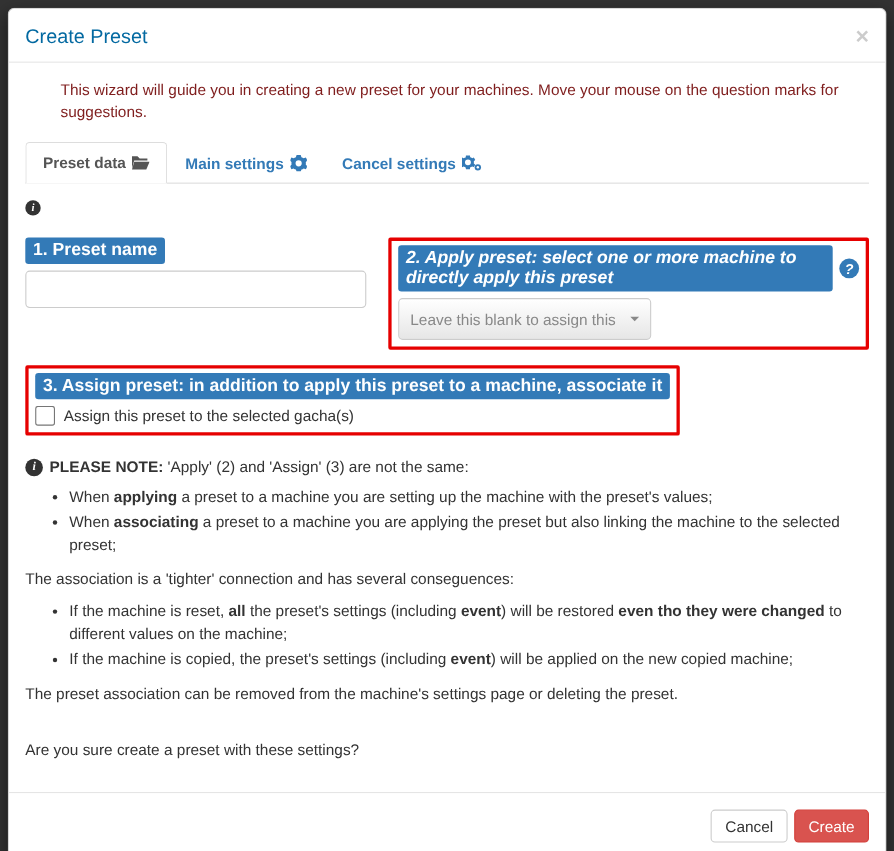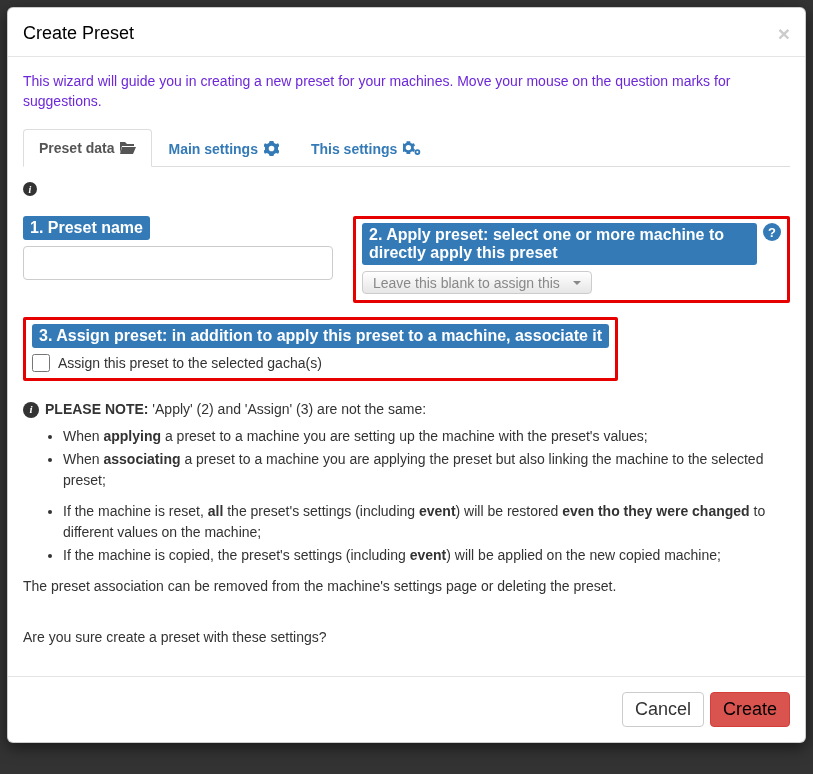--- a/index.html
+++ b/index.html
@@ -33,40 +33,41 @@
 .modal-header {
   padding: 15px 15px 12px 15px;
   border-bottom: 1px solid #e5e5e5;
   display: flex;
   justify-content: space-between;
   align-items: flex-start;
 }
 .modal-title {
   font-size: 18px;
   font-weight: 500;
-  color: #000000;
+  color: #0369a1;
 }
 .close-btn {
   background: none;
   border: none;
   font-size: 21px;
   font-weight: 700;
   color: #ccc;
   cursor: pointer;
   line-height: 1;
   padding: 0;
 }
 .modal-body {
   padding: 15px 15px 20px 15px;
   overflow-y: auto;
 }
 .intro {
-  color: #6d28d9;
+  color: #7f1d1d;
   margin-bottom: 18px;
   line-height: 1.4;
+  margin-left: 32px;
 }
 .tabs {
   border-bottom: 1px solid #ddd;
   display: flex;
   gap: 0;
   margin-bottom: 15px;
 }
 .tab {
   padding: 10px 15px;
   cursor: pointer;
@@ -135,40 +136,42 @@
   font-size: 14px;
   color: #555;
 }
 .highlight-box {
   border: 3px solid #e60000;
   padding: 4px 6px 6px 6px;
   border-radius: 2px;
 }
 .apply-header {
   display: flex;
+  align-items: center;
   gap: 6px;
   margin-bottom: 6px;
+  font-style: italic;
 }
 .help-icon {
   width: 18px;
   height: 18px;
   border-radius: 50%;
   background: #337ab7;
   color: #fff;
   display: inline-flex;
   align-items: center;
   justify-content: center;
   font-size: 13px;
   font-weight: 700;
   cursor: pointer;
   flex-shrink: 0;
 }
 .dropdown-btn {
   width: 230px;
-  height: 23px;
+  height: 38px;
   background: linear-gradient(#fff, #e6e6e6);
   border: 1px solid #ccc;
   border-radius: 4px;
   padding: 6px 10px;
   text-align: left;
   color: #888;
   font-size: 14px;
   cursor: pointer;
   display: flex;
   align-items: center;
@@ -221,34 +224,34 @@
 .confirm-q { margin-top: 30px; }
 .modal-footer {
   padding: 15px;
   border-top: 1px solid #e5e5e5;
   display: flex;
   justify-content: flex-end;
   gap: 6px;
 }
 .btn {
   padding: 6px 12px;
-  font-size: 18px;
+  font-size: 14px;
   border-radius: 4px;
   cursor: pointer;
   border: 1px solid transparent;
 }
 .btn-default {
   background: #fff;
   border-color: #ccc;
   color: #333;
 }
 .btn-danger {
   background: #d9534f;
   border-color: #d43f3a;
-  color: #000000;
+  color: #ffffff;
 }
 strong, b { font-weight: 700; }
 </style>
 </head>
 <body>
 
 <div class="backdrop"></div>
 
 <div class="modal">
   <div class="modal-header">
@@ -273,21 +276,21 @@
       </div>
       <div class="tab">
         <span>Main settings</span>
         <span class="icon">
           <svg width="15" height="15" viewBox="0 0 16 16">
               <path fill="#337ab7" d="M8 5a3 3 0 100 6 3 3 0 000-6zm7 3c0 .5 0 .9-.1 1.3l1.8 1.4-1.7 3-2.1-.8c-.7.5-1.4.9-2.2 1.1L10 16H6l-.7-2c-.8-.2-1.5-.6-2.2-1.1l-2.1.8-1.7-3 1.8-1.4C1 8.9 1 8.5 1 8s0-.9.1-1.3L-.7 5.3l1.7-3 2.1.8C3.8 2.6 4.5 2.2 5.3 2L6 0h4l.7 2c.8.2 1.5.6 2.2 1.1l2.1-.8 1.7 3-1.8 1.4c.1.4.1.8.1 1.3z"></path>
             </svg>
         </span>
       </div>
       <div class="tab">
-        <span>This settings</span>
+        <span>Cancel settings</span>
         <span class="icon">
           <svg width="18" height="15" viewBox="0 0 20 16">
               <path fill="#337ab7" d="M6 4a3 3 0 100 6 3 3 0 000-6zm6 3c0 .4 0 .8-.1 1.1l1.5 1.2-1.4 2.5-1.8-.7c-.6.4-1.2.8-1.9.9L8 14H4l-.3-1.9c-.7-.1-1.3-.5-1.9-.9l-1.8.7L-1.4 9.3.1 8.1C0 7.8 0 7.4 0 7s0-.8.1-1.1L-1.4 4.7 0 2.2l1.8.7c.6-.4 1.2-.8 1.9-.9L4 0h4l.3 1.9c.7.1 1.3.5 1.9.9l1.8-.7 1.4 2.5-1.5 1.2c.1.4.1.8.1 1.2z"></path>
               <circle fill="#337ab7" cx="16" cy="12" r="3.2"></circle>
               <circle fill="#fff" cx="16" cy="12" r="1.2"></circle>
             </svg>
         </span>
       </div>
     </div>
 
@@ -324,20 +327,21 @@
 
     <div class="note-block">
       <div class="note-head">
         <span class="info-icon-circle">i</span>
         <span><strong>PLEASE NOTE:</strong><span> 'Apply' (2) and 'Assign' (3) are not the same:</span></span>
       </div>
       <ul>
         <li><span>When </span><strong>applying</strong><span> a preset to a machine you are setting up the machine with the preset's values;</span></li>
         <li><span>When </span><strong>associating</strong><span> a preset to a machine you are applying the preset but also linking the machine to the selected preset;</span></li>
       </ul>
+      <p class="para">The association is a 'tighter' connection and has several conseguences:</p>
       <ul>
         <li><span>If the machine is reset, </span><strong>all</strong><span> the preset's settings (including </span><strong>event</strong><span>) will be restored </span><strong>even tho they were changed</strong><span> to different values on the machine;</span></li>
         <li><span>If the machine is copied, the preset's settings (including </span><strong>event</strong><span>) will be applied on the new copied machine;</span></li>
       </ul>
       <p class="para">The preset association can be removed from the machine's settings page or deleting the preset.</p>
       <p class="para confirm-q">Are you sure create a preset with these settings?</p>
     </div>
   </div>
 
   <div class="modal-footer">

